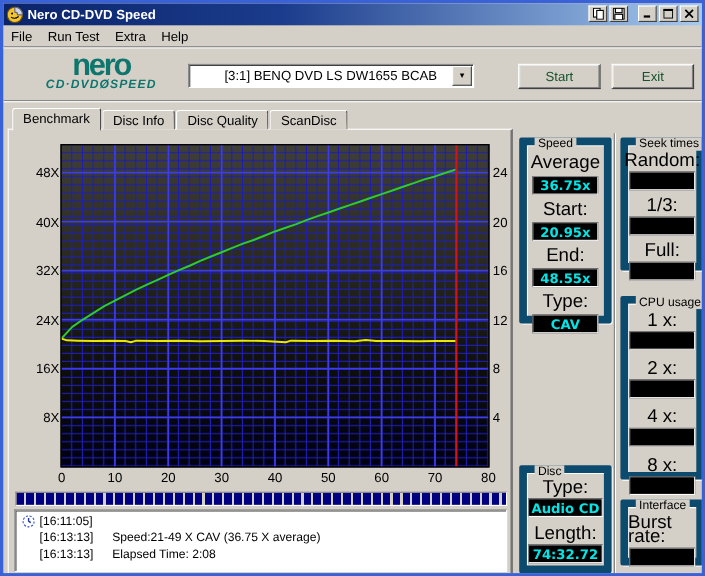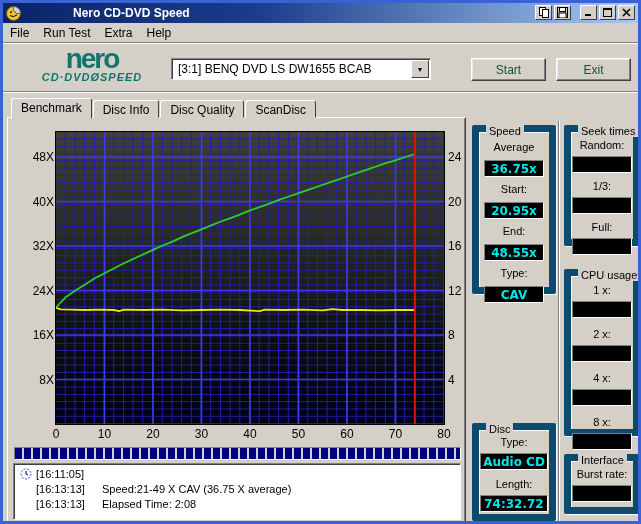--- a/index.html
+++ b/index.html
@@ -1,38 +1,38 @@
 <!DOCTYPE html>
 <html><head>
 <meta charset="utf-8">
 <style>
   html,body{margin:0;padding:0;background:#555;}
   *{box-sizing:border-box;font-family:"Liberation Sans",sans-serif;}
   #win{position:relative;width:641px;height:524px;background:#d4d0c8;border:3px solid #3a62d8;overflow:hidden;}
   
   #titlebar{position:absolute;left:0;top:0;width:635px;height:20px;
     background:linear-gradient(90deg,#0a246a 0%,#1b3c8c 40%,#a6caf0 100%);
-    display:flex;align-items:center;padding-left:3px;gap:48px;}
+    display:flex;align-items:center;padding-left:3px;}
   #titlebar .ttl{color:#fff;font-weight:bold;font-size:12px;margin-left:4px;white-space:nowrap;}
   .tbtn{width:17px;height:15px;background:#d4d0c8;border:1px solid;border-color:#fff #404040 #404040 #fff;
     display:flex;align-items:center;justify-content:center;font-size:10px;font-weight:bold;color:#000;margin-left:2px;}
   #tb-buttons{position:absolute;right:3px;top:2px;display:flex;}
   .tb-gap{width:7px;}
   
   #menubar{position:absolute;left:0;top:20px;width:635px;height:20px;display:flex;align-items:center;
     border-bottom:1px solid #808080;box-shadow:0 1px 0 #fff;}
   .menu-item{font-size:12px;color:#000;padding:20px 7px;}
   
   #brand{position:absolute;left:14px;top:44px;width:150px;text-align:center;color:#0f766e;}
   #brand .nero{font-size:28px;font-weight:bold;letter-spacing:-2px;line-height:24px;}
   #brand .sub{font-size:11px;font-weight:bold;font-style:italic;letter-spacing:1px;}
   #drive-combo{position:absolute;left:168px;top:55px;width:260px;height:22px;background:#fff;
     border:1px solid;border-color:#808080 #fff #fff #808080;box-shadow:inset 1px 1px 0 #404040;
     display:flex;align-items:center;}
-  #drive-combo .val{flex:1;font-size:12px;padding-left:6px;white-space:nowrap;overflow:hidden;}
+  #drive-combo .val{flex:1;font-size:12px;padding-left:6px;white-space:nowrap;overflow:hidden;margin-left:26px;}
   #drive-combo .arrow{width:18px;height:18px;margin-right:1px;background:#d4d0c8;border:1px solid;
     border-color:#fff #404040 #404040 #fff;display:flex;align-items:center;justify-content:center;font-size:7px;}
   .pushbtn{position:absolute;height:23px;width:75px;background:#d4d0c8;border:1px solid;
     border-color:#fff #404040 #404040 #fff;box-shadow:inset -1px -1px 0 #808080,inset 1px 1px 0 #e8e8e8;
     font-size:12px;display:flex;align-items:center;justify-content:center;color:#14532d;}
   #hdr-divider{position:absolute;left:0;top:88px;width:635px;height:2px;border-top:1px solid #808080;border-bottom:1px solid #fff;}
   
   #tabs{position:absolute;left:8px;top:95px;height:20px;display:flex;z-index:3;}
   .tab{font-size:12px;padding:2px 9px 0 9px;margin-right:1px;background:#d4d0c8;
     border:1px solid;border-color:#fff #404040 #d4d0c8 #fff;border-top-left-radius:3px;border-top-right-radius:3px;height:18px;margin-top:2px;}
@@ -55,21 +55,21 @@
     background:repeating-linear-gradient(90deg,#000080 0px,#000080 7px,#d4d0c8 7px,#d4d0c8 9px);}
   #logbox{position:absolute;left:5px;top:345px;width:448px;height:57px;background:#fff;
     border:1px solid;border-color:#808080 #fff #fff #808080;box-shadow:inset 1px 1px 0 #404040;
     padding:3px 0 0 6px;overflow:hidden;}
   .log-row{display:grid;grid-template-columns:16px 66px 1fr;font-size:11px;line-height:15px;color:#000;}
   .log-icon{width:12px;height:12px;margin-top:1px;}
   
   .grp{position:absolute;border:7px solid #0c4a6e;box-shadow:1px 1px 0 #fff, inset 1px 1px 0 #fff;border-radius:2px;}
   .grp-title{position:absolute;top:-7px;left:7px;background:#d4d0c8;padding:0 3px;font-size:11px;color:#000;white-space:nowrap;}
   .fields{display:flex;flex-direction:column;align-items:center;}
-  .flabel{font-size:11px;color:#000;text-align:left;line-height:13px;}
+  .flabel{font-size:17px;color:#000;text-align:left;line-height:13px;}
   .lcd{width:60px;height:17px;background:#000;border:1px solid;border-color:#808080 #fff #fff #808080;
     color:#00e6e6;font-weight:bold;font-size:12px;font-family:"DejaVu Sans",sans-serif;
     display:flex;align-items:center;justify-content:center;white-space:nowrap;}
   .checkbox{width:13px;height:13px;background:#fff;border:1px solid;border-color:#808080 #fff #fff #808080;box-shadow:inset 1px 1px 0 #404040;}
   #col-divider{position:absolute;left:555px;top:118px;width:2px;height:400px;border-left:1px solid #808080;border-right:1px solid #fff;}
 </style>
 </head>
 <body>
 
 <div id="win">

